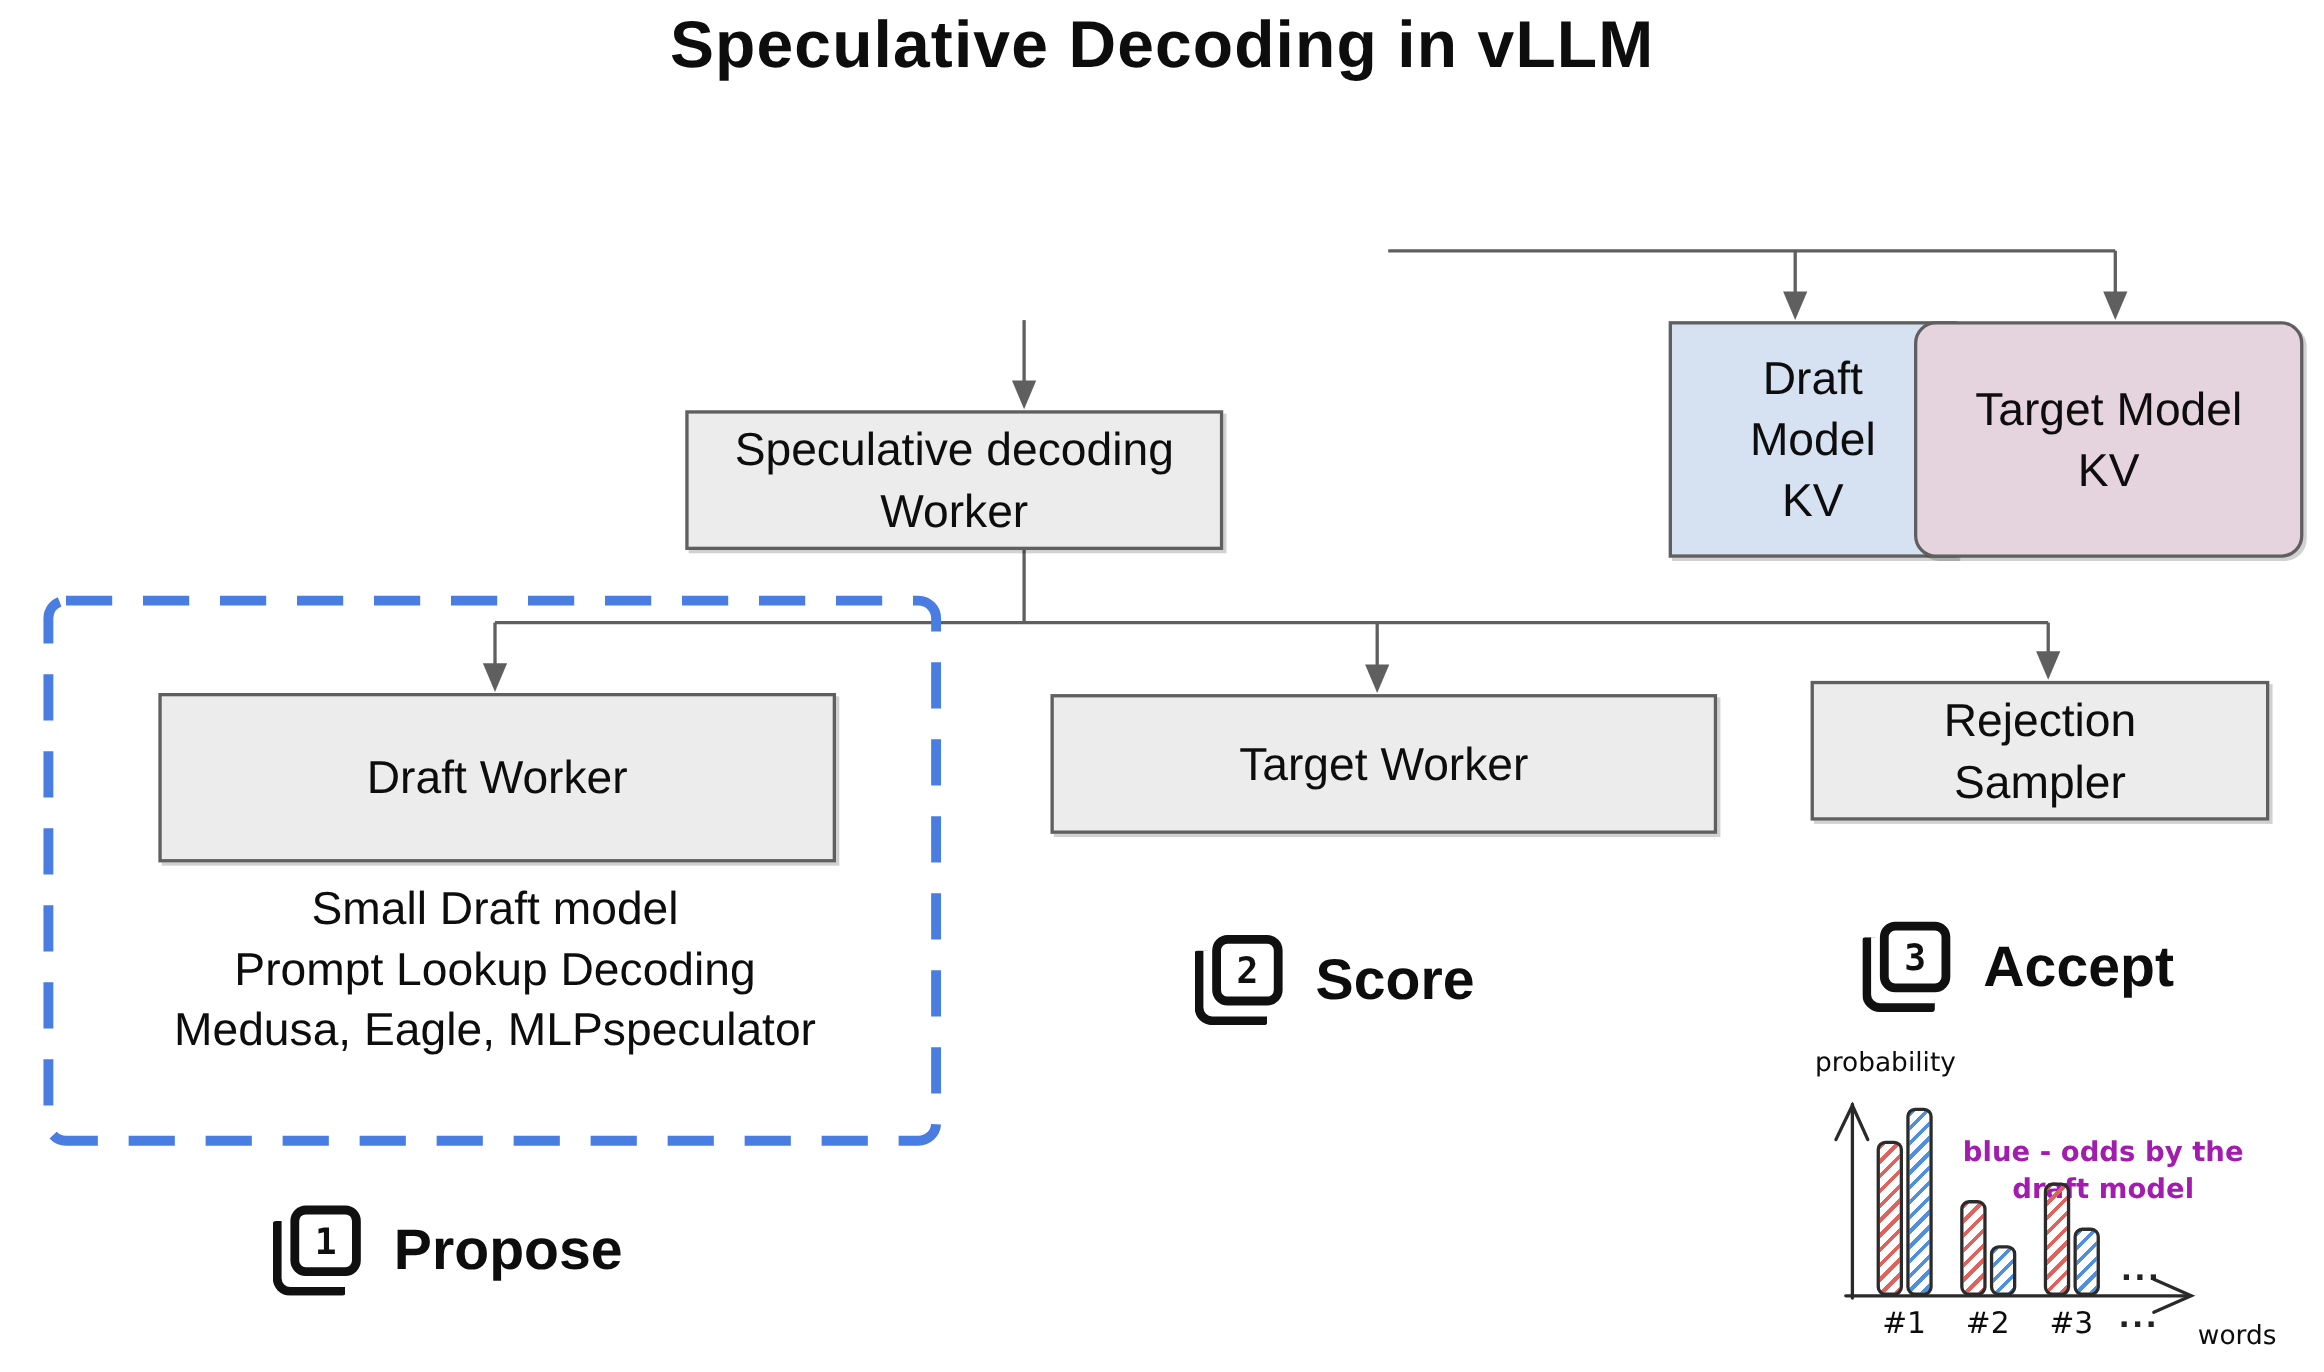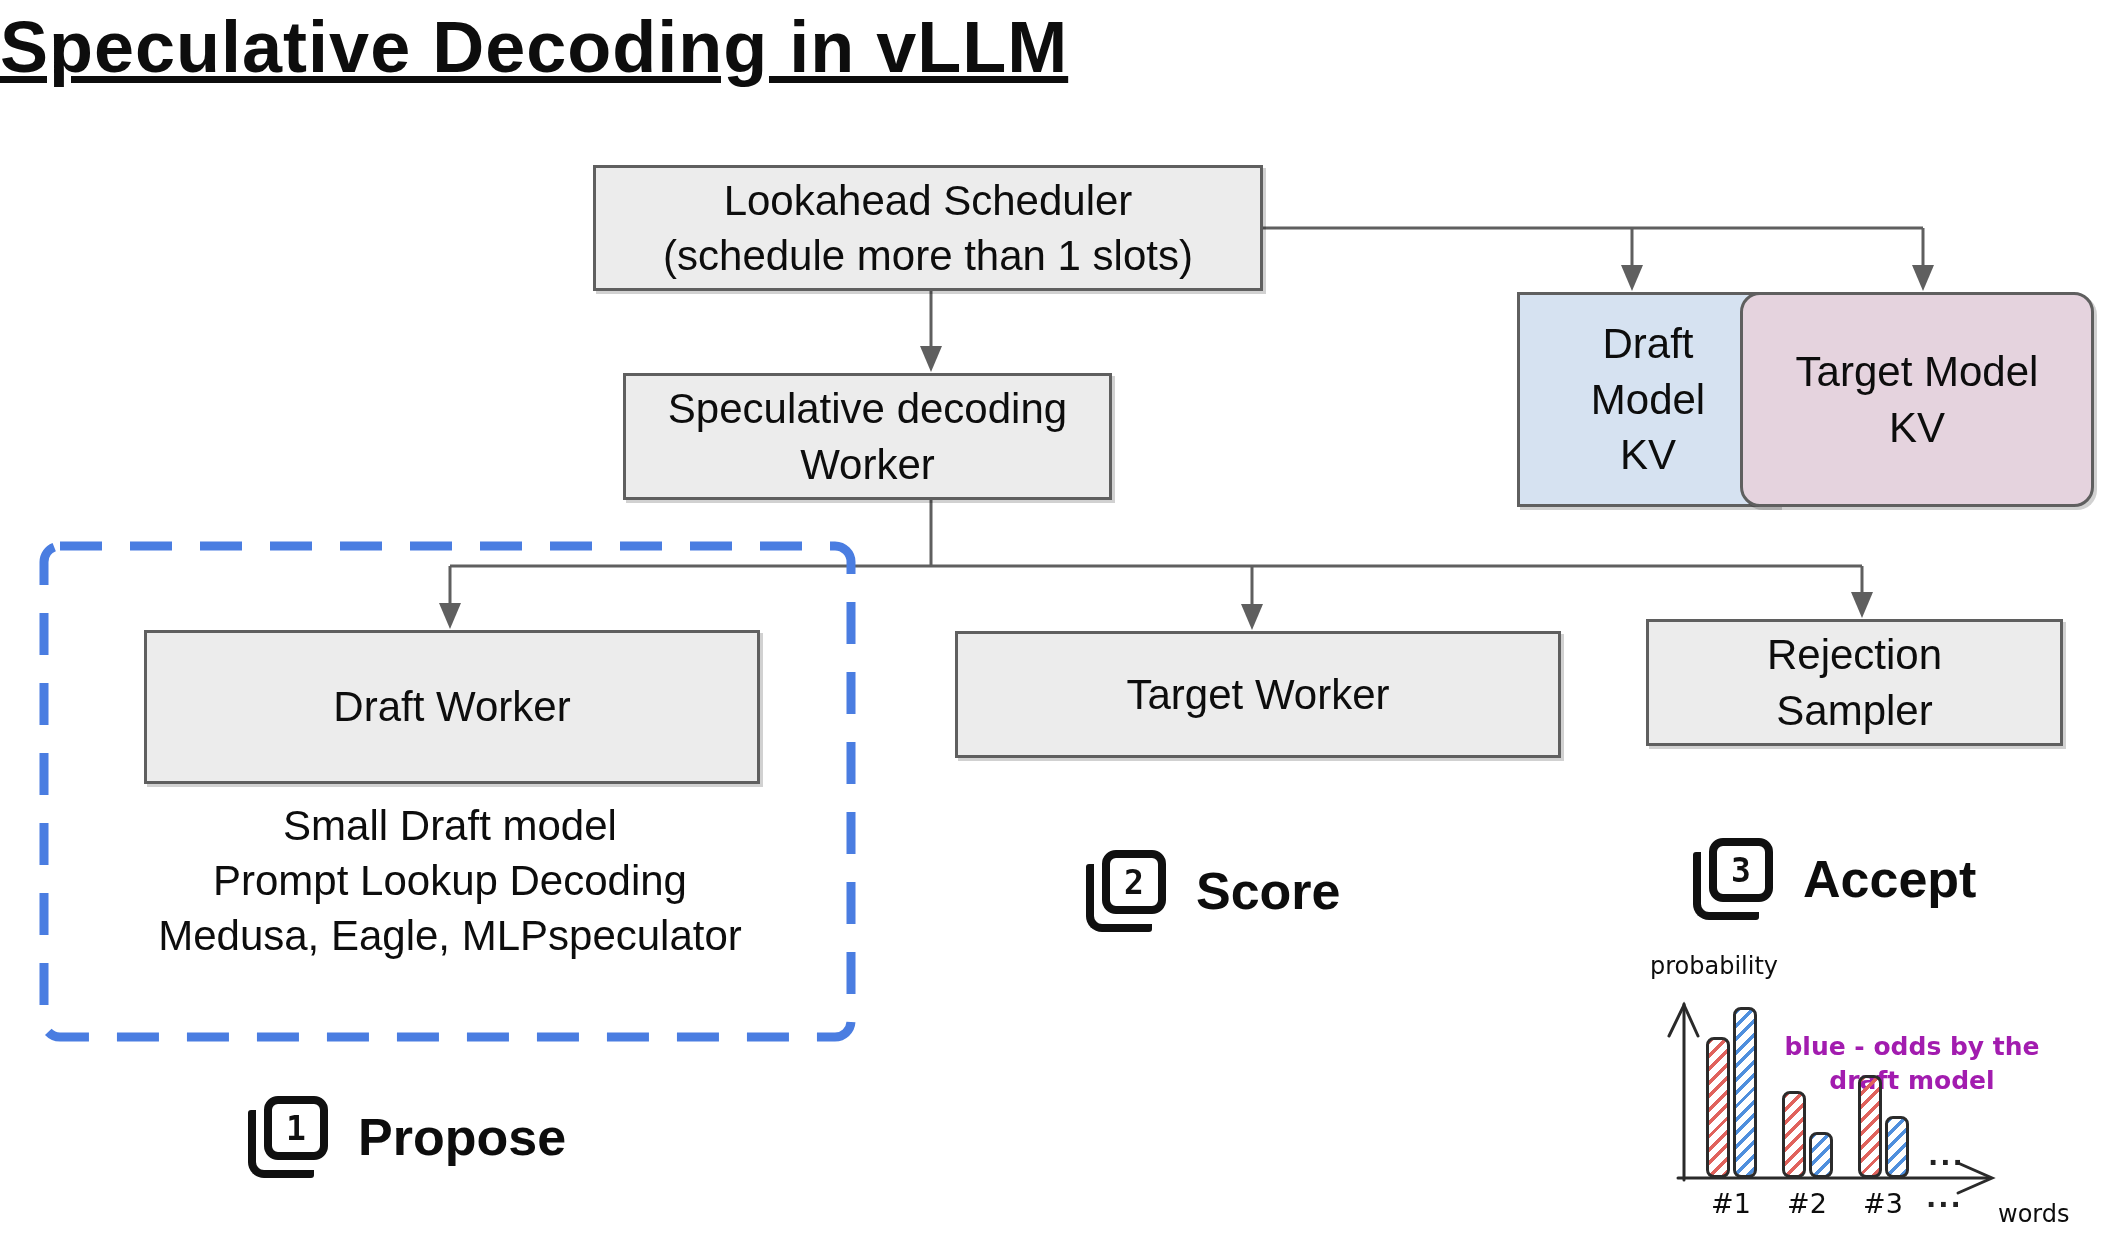--- a/index.html
+++ b/index.html
@@ -1,22 +1,22 @@
 <!DOCTYPE html>
 <html><head>
 <meta charset="utf-8">
 <style>
   html,body{margin:0;padding:0;background:#ffffff;}
   #canvas{
     position:relative;width:2113px;height:1247px;background:#ffffff;
     font-family:"Liberation Sans",sans-serif;color:#0d0d0d;overflow:hidden;
   }
   .title{
-    position:absolute;left:0;top:6px;width:100%;
-    font-size:72px;font-weight:700;letter-spacing:1px;text-decoration:underline;
+    position:absolute;left:0;top:6px;width:100%;text-align:center;
+    font-size:60px;font-weight:700;letter-spacing:1px;
   }
   svg.wires{position:absolute;left:0;top:0;pointer-events:none;}
   .node{
     position:absolute;box-sizing:border-box;
     background:#ececec;border:3px solid #5f5f5f;
     display:flex;align-items:center;justify-content:center;text-align:center;
     font-size:42px;line-height:1.32;white-space:pre-line;
     box-shadow:3px 3px 0 rgba(0,0,0,0.18);
   }
   .node.kv-draft{background:#d6e2f1;}
@@ -88,22 +88,20 @@
     <g stroke="#2a2a2a" stroke-width="3" fill="none" stroke-linecap="round">
       <line x1="1684" y1="1004" x2="1684" y2="1180"></line>
       <polyline points="1669,1036 1684,1005 1698,1036"></polyline>
       <line x1="1678" y1="1178" x2="1988" y2="1178"></line>
       <polyline points="1958,1163 1992,1178 1958,1193"></polyline>
     </g>
   </svg>
 
   <div class="title">Speculative Decoding in vLLM</div>
 
-  <div class="node" style="left:593px;top:165px;width:670px;height:126px;">Lookahead Scheduler
-(schedule more than 1 slots)</div>
 
   <div class="node" style="left:623px;top:373px;width:489px;height:127px;">Speculative decoding
 Worker</div>
 
   <div class="node kv-draft" style="left:1517px;top:292px;width:262px;height:215px;">Draft
 Model
 KV</div>
 
   <div class="node kv-target" style="left:1740px;top:292px;width:354px;height:215px;">Target Model
 KV</div>

